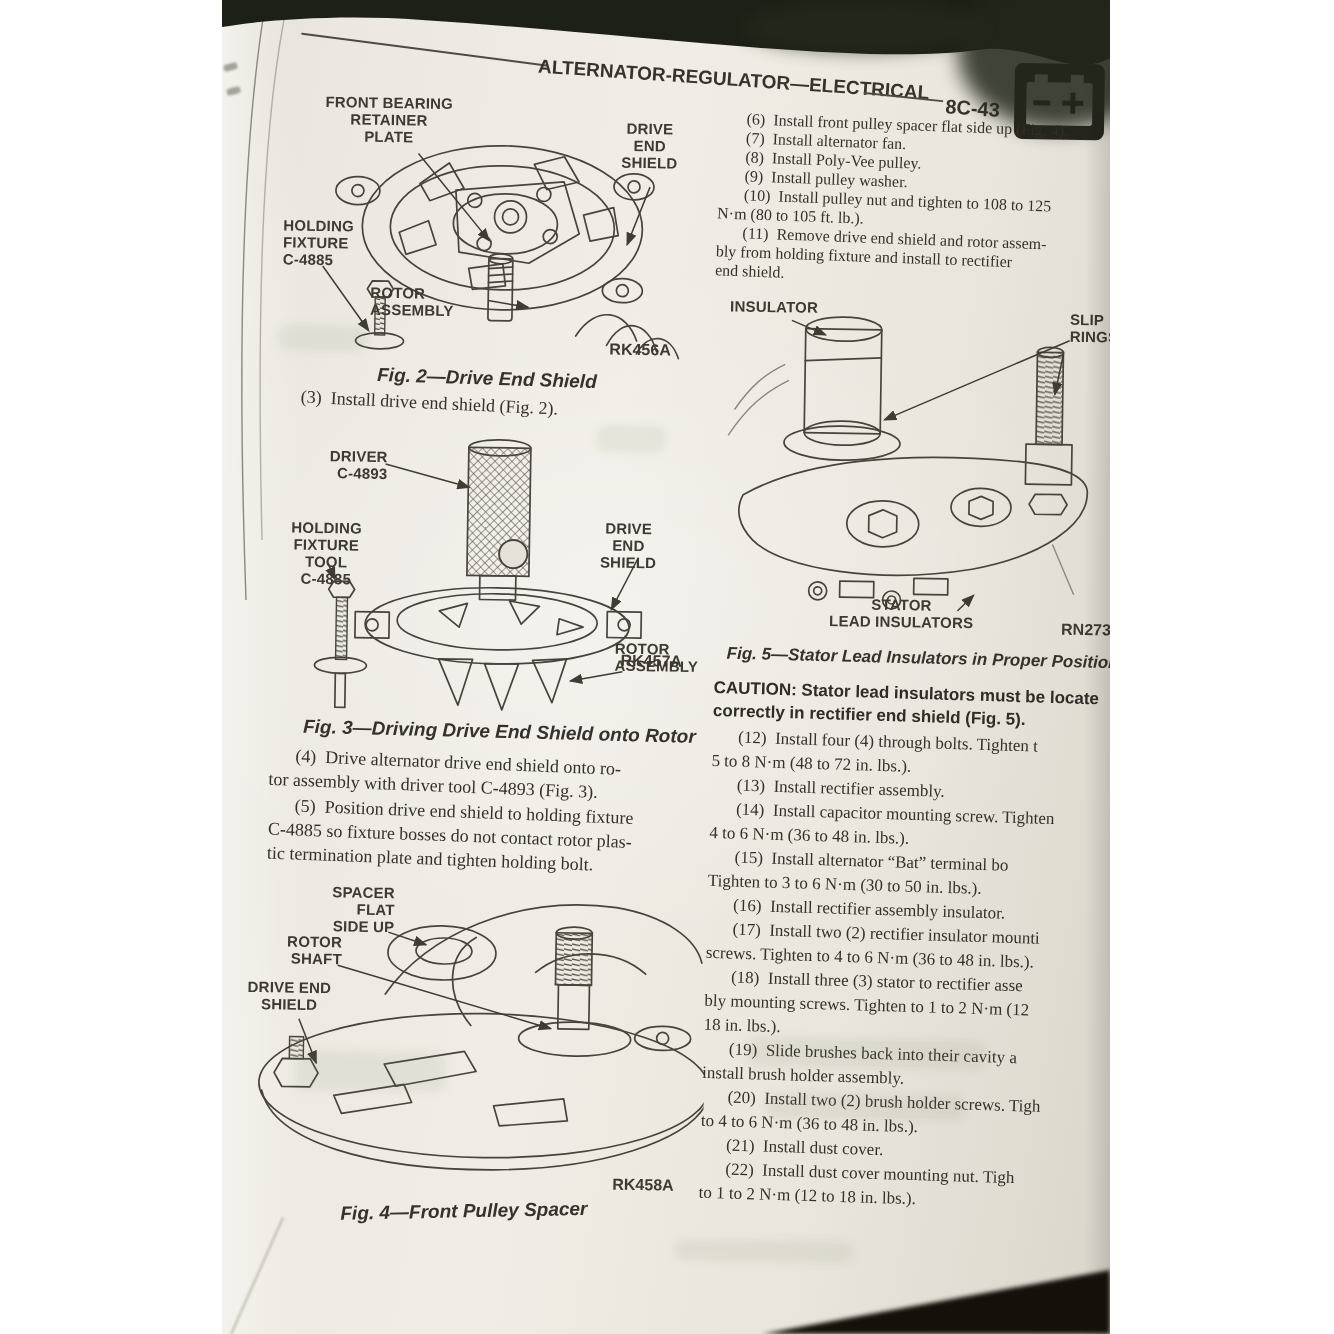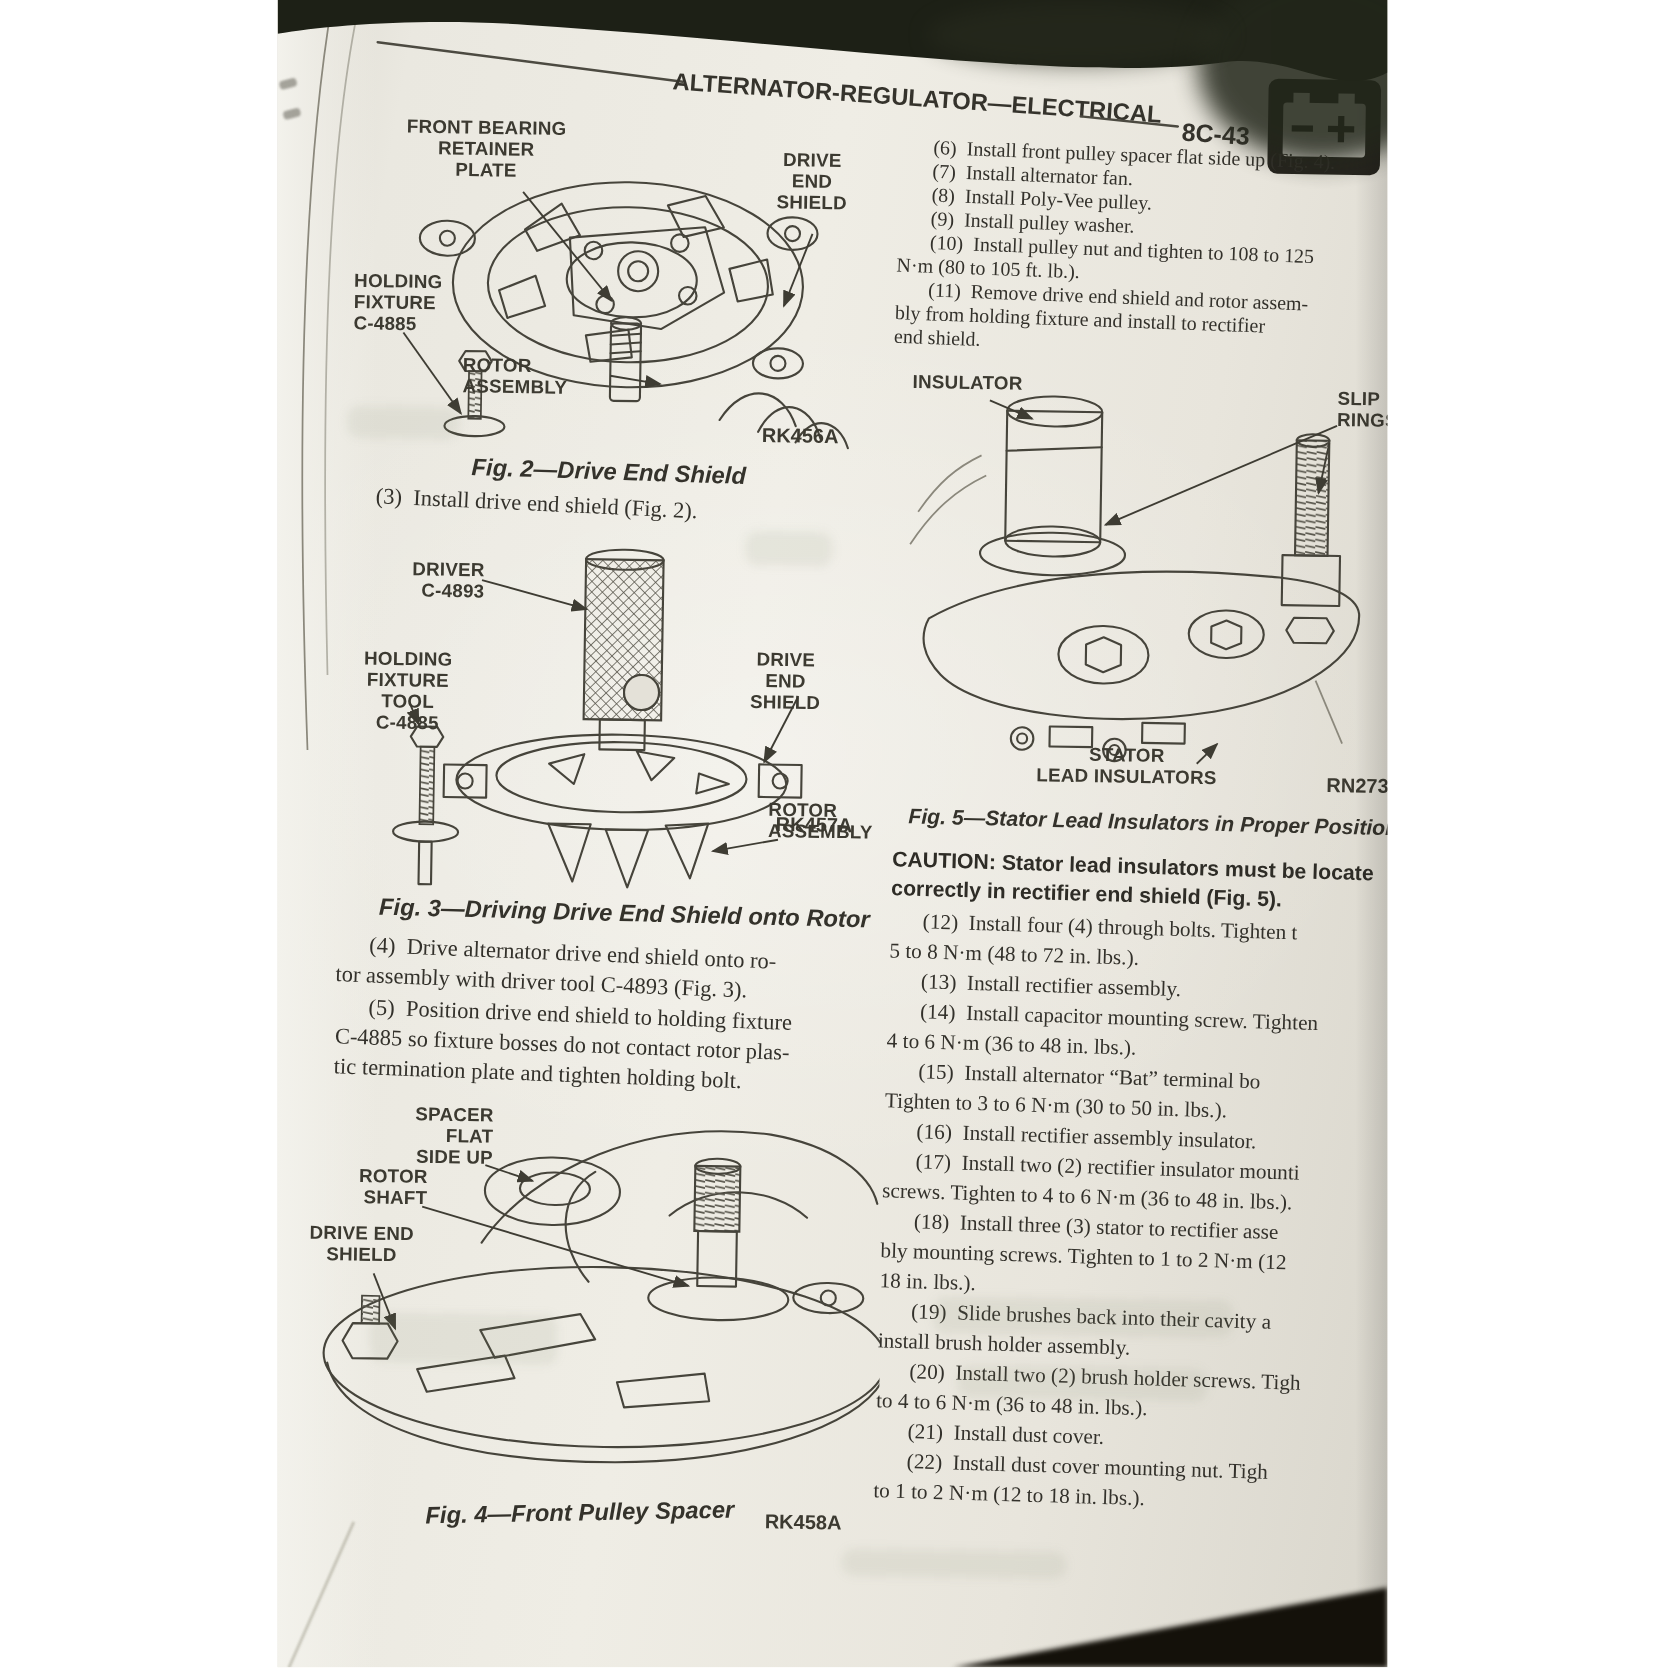--- a/index.html
+++ b/index.html
@@ -232,21 +232,21 @@
         <line class="lead" x1="64" y1="146" x2="82" y2="190"></line>
       </svg>
 
       <div class="label right" style="left:110px;top:888px;width:76px">SPACER
 FLAT
 SIDE UP</div>
       <div class="label right" style="left:62px;top:938px;width:72px">ROTOR
 SHAFT</div>
       <div class="label center" style="left:30px;top:984px;width:104px">DRIVE END
 SHIELD</div>
-      <div class="code" style="left:408px;top:1210px">RK458A</div>
+      <div class="code" style="left:408px;top:1176px">RK458A</div>
       <div class="caption" style="left:100px;top:1203px;width:320px;text-align:center;transform:rotate(-2deg)">Fig. 4—Front Pulley Spacer</div>
 
       <div style="position:absolute;left:498px;top:112px;width:470px;transform:rotate(1.2deg)">
         <div class="blockstep">(6)  Install front pulley spacer flat side up (Fig. 4).</div>
         <div class="blockstep">(7)  Install alternator fan.</div>
         <div class="blockstep">(8)  Install Poly-Vee pulley.</div>
         <div class="blockstep">(9)  Install pulley washer.</div>
         <div class="blockstep">(10)  Install pulley nut and tighten to 108 to 125
 N·m (80 to 105 ft. lb.).</div>
         <div class="blockstep">(11)  Remove drive end shield and rotor assem-

